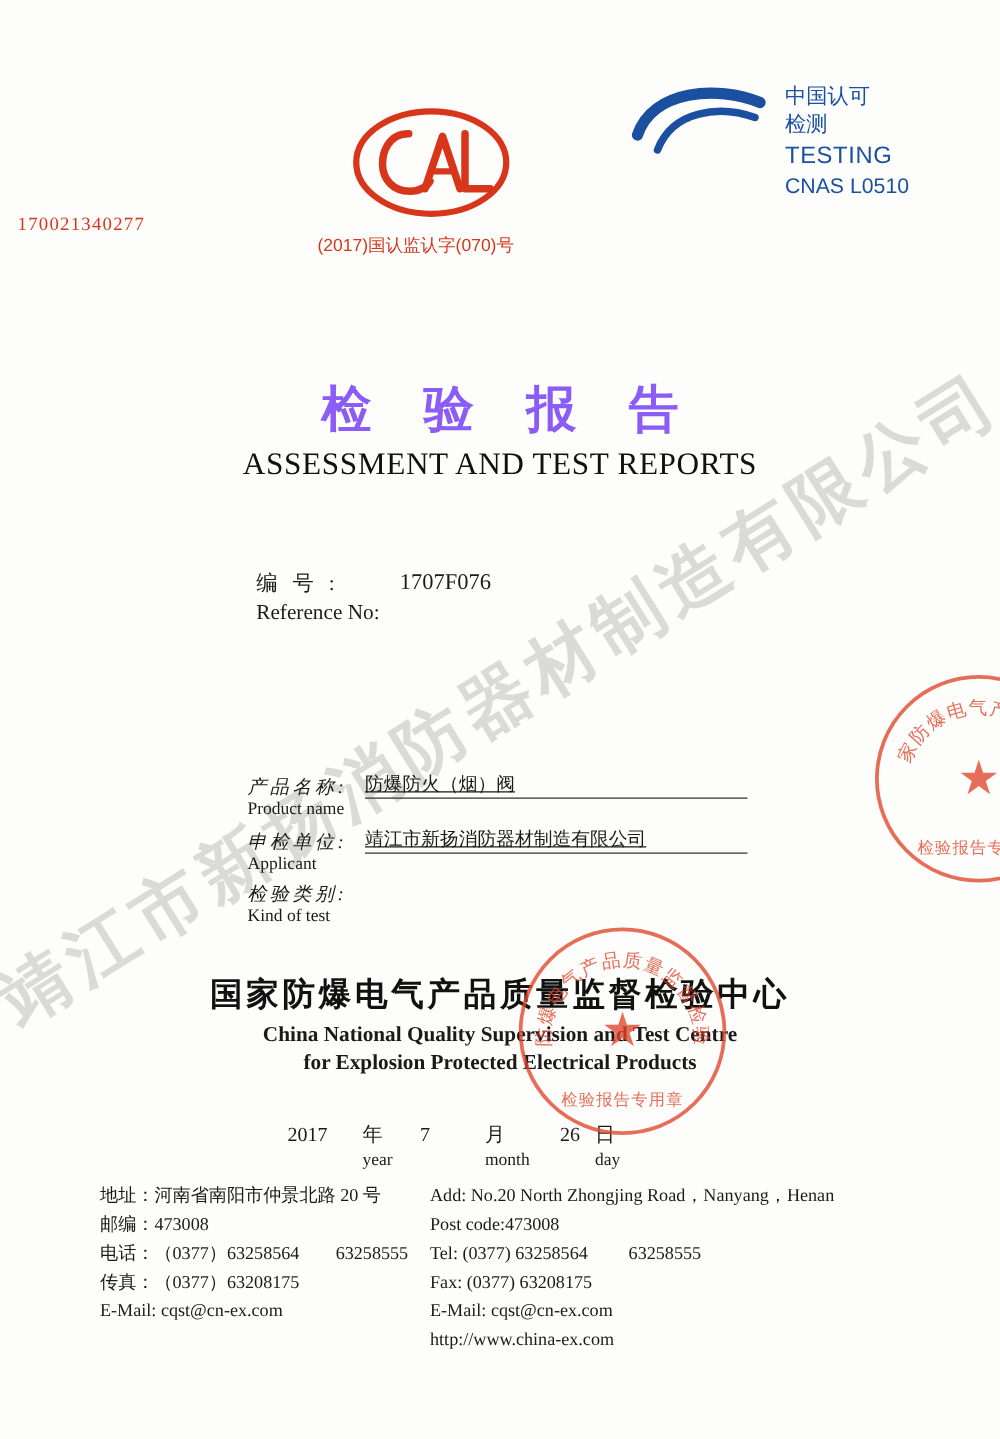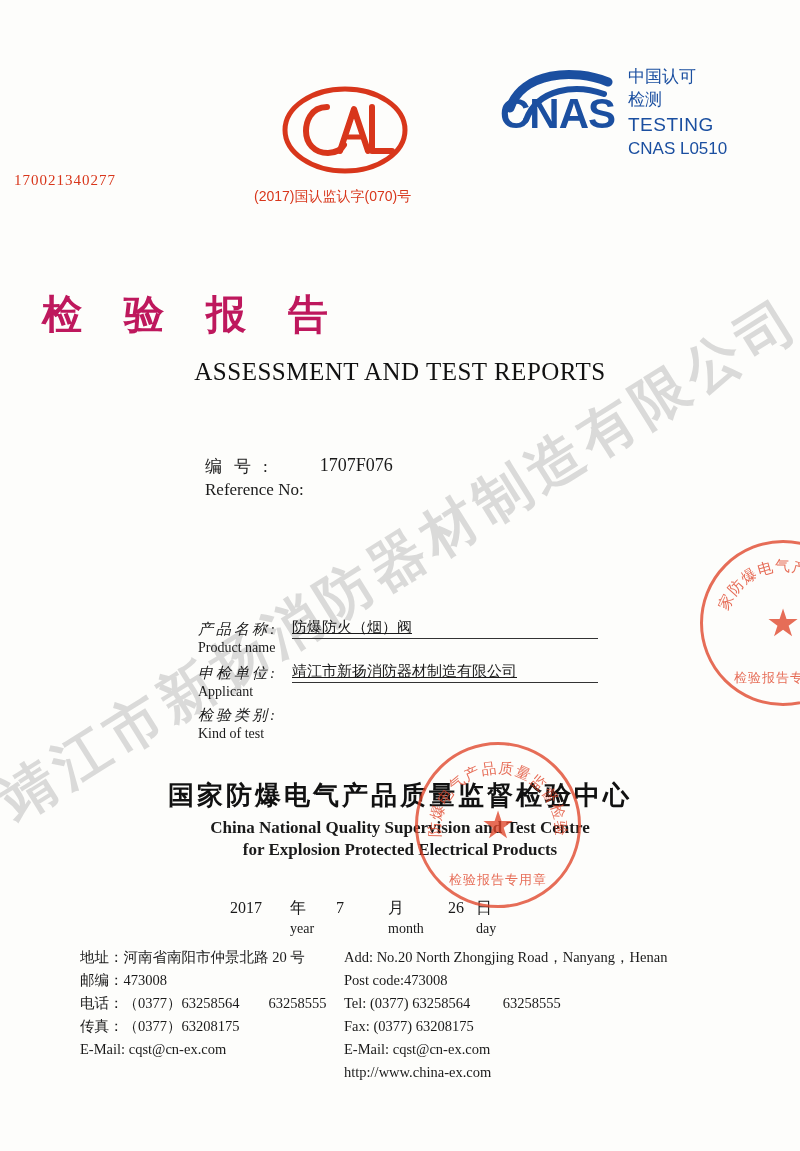--- a/index.html
+++ b/index.html
@@ -110,27 +110,28 @@
   .cnas-lines .l1 { font-size: 17px; }
   .cnas-lines .l2 { font-size: 17px; }
   .cnas-lines .l3 { font-size: 19px; letter-spacing: 0.5px; }
   .cnas-lines .l4 { font-size: 17px; }
 
   
   .doc-title {
     position: absolute;
     left: 0;
     right: 0;
-    top: 287px;
+    top: 300px;
+    text-align: center;
     font-family: "Liberation Serif", serif;
     font-weight: bold;
     font-size: 40px;
     letter-spacing: 42px;
     text-indent: 42px;
-    color: #be185d;
+    color: #8b5cf6;
   }
   .doc-subtitle {
     position: absolute;
     left: 0;
     right: 0;
     top: 358px;
     text-align: center;
     font-family: "Liberation Serif", serif;
     font-size: 25px;
     letter-spacing: 0.5px;
@@ -371,21 +372,20 @@
       <path d="M92 22 L92 66 L112 66" fill="none" stroke="#d8361b" stroke-width="6" stroke-linecap="round" stroke-linejoin="round"></path>
     </svg>
   </div>
   <div class="cal-caption">(2017)国认监认字(070)号</div>
 
   <div class="cnas-mark">
     <svg class="cnas-swoosh" viewBox="0 0 130 70">
       <path d="M6 40 C18 4 70 0 104 14" fill="none" stroke="#1b4fa0" stroke-width="9" stroke-linecap="round"></path>
       <path d="M22 52 C34 20 72 16 100 26" fill="none" stroke="#1b4fa0" stroke-width="6" stroke-linecap="round"></path>
     </svg>
-    <div class="cnas-word">CNAS</div>
     <div class="cnas-lines">
       <div class="l1">中国认可</div>
       <div class="l2">检测</div>
       <div class="l3">TESTING</div>
       <div class="l4">CNAS L0510</div>
     </div>
   </div>
 
   <div class="doc-title">检验报告</div>
   <div class="doc-subtitle">ASSESSMENT AND TEST REPORTS</div>

